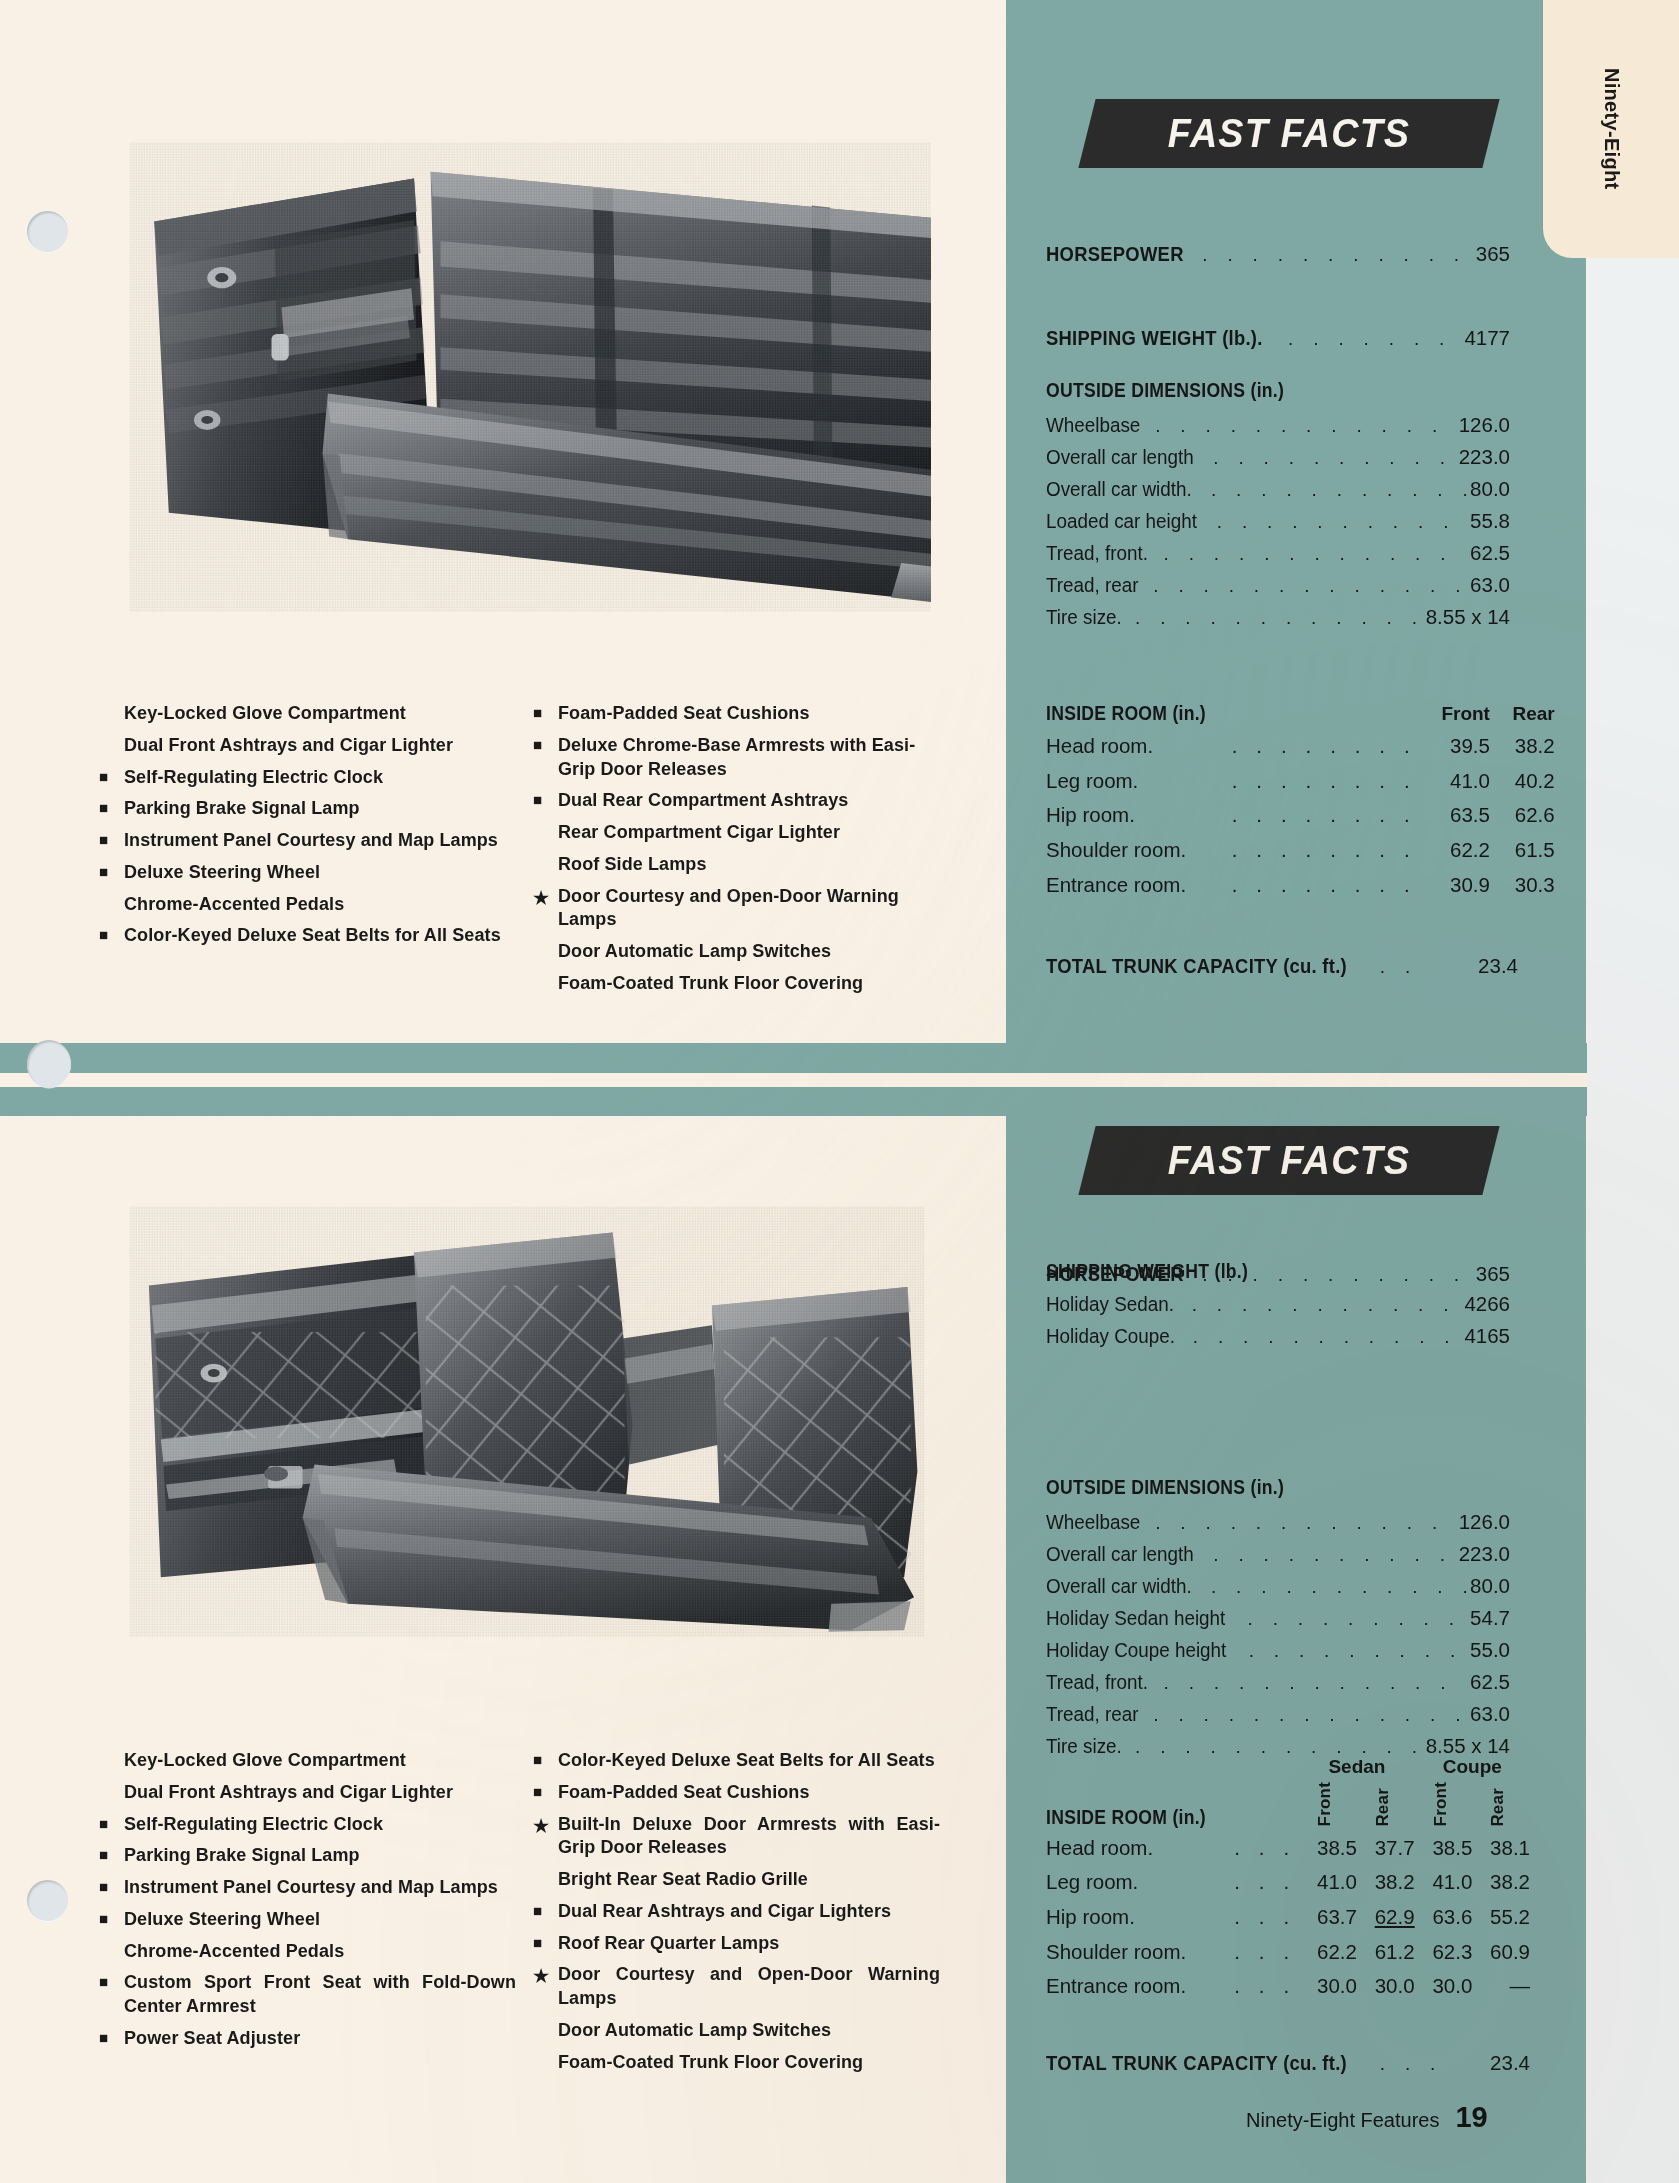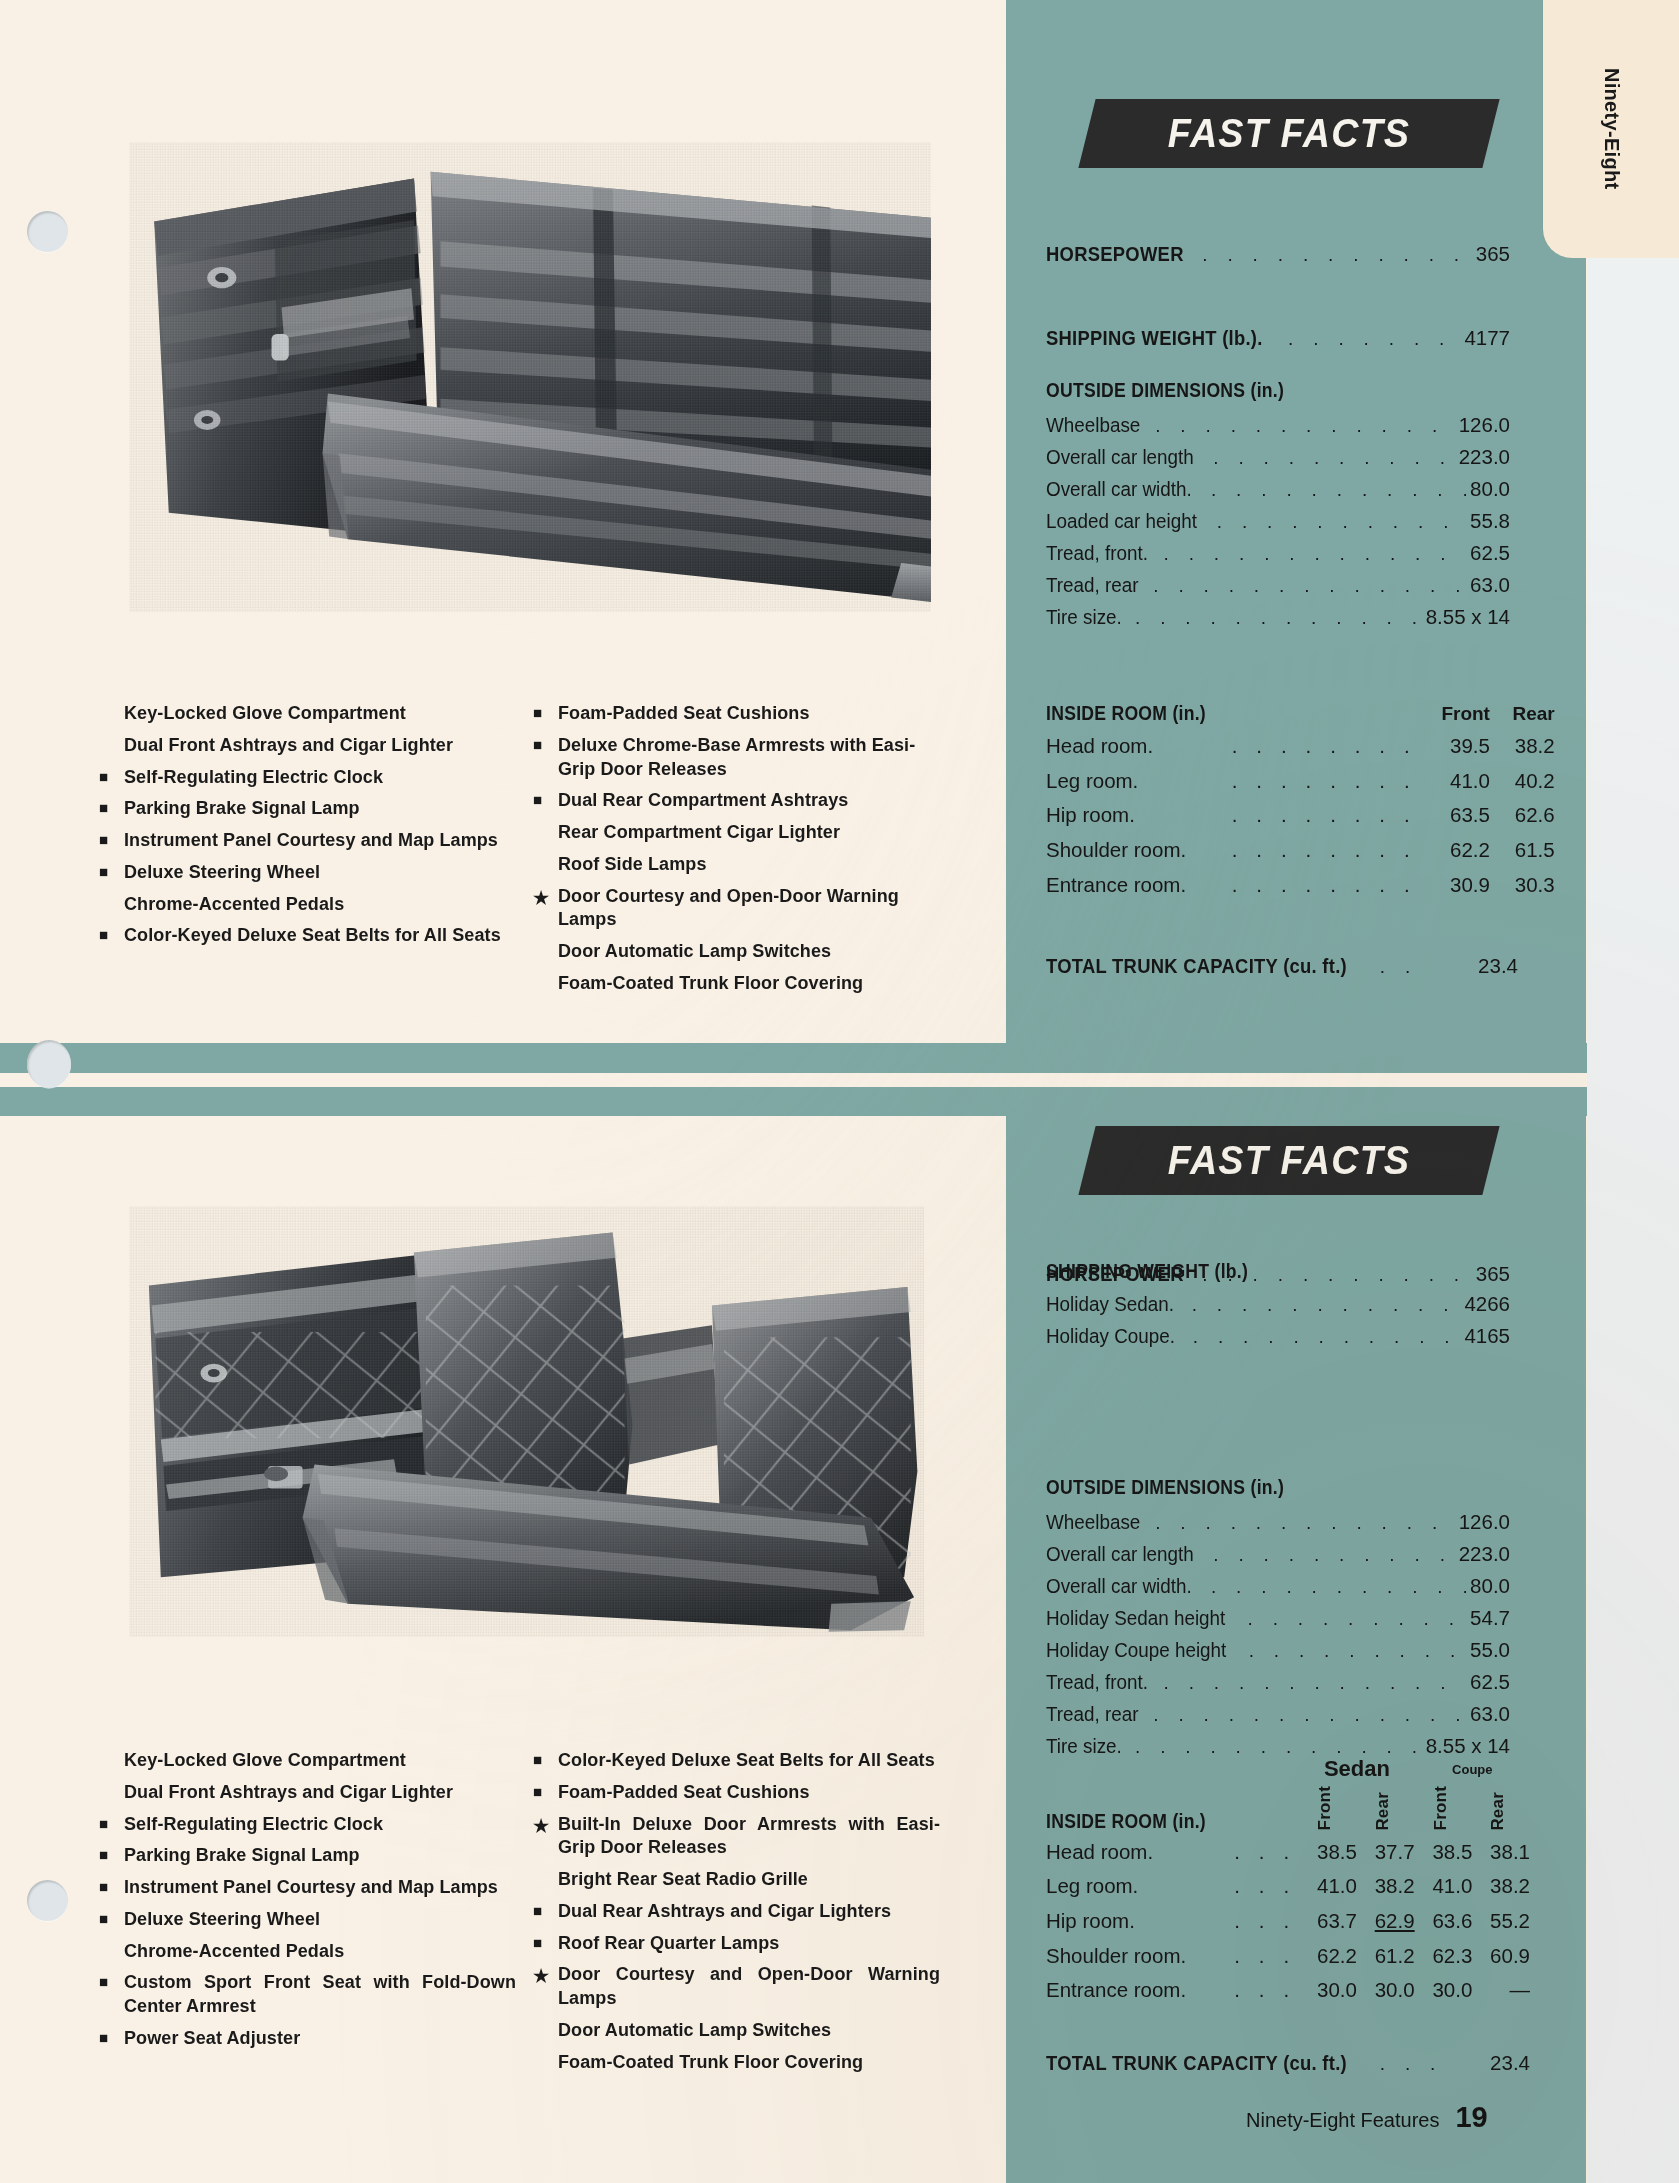--- a/index.html
+++ b/index.html
@@ -487,22 +487,22 @@
           <span class="val">8.55 x 14</span>
         </div>
       </div>
   </div>
 
   <div class="spec" style="left:1046px;top:1756px;width:484px;">
     <table class="ir" style="width:484px;">
       <thead>
         <tr id="ir1grp">
             <th colspan="2"></th>
-            <th colspan="2" style="text-align: center; font-size: 22px; padding-bottom: 4px;">Sedan</th>
-            <th colspan="2" style="text-align: center; font-size: 13px; padding-bottom: 4px;">Coupe</th>
+            <th colspan="2" style="text-align: center; font-size: 19px; padding-bottom: 4px;">Sedan</th>
+            <th colspan="2" style="text-align: center; font-size: 19px; padding-bottom: 4px;">Coupe</th>
           </tr>
         <tr id="ir1head">
             <th class="sec-head" style="text-align: left; vertical-align: bottom; font-size: 20px; padding-bottom: 6.6px;">INSIDE ROOM (in.)</th>
             <th></th>
             <th style="vertical-align: bottom; padding-left: 17px;">
               <div class="vhead">Front</div>
             </th>
             <th style="vertical-align: bottom; padding-left: 17px;">
               <div class="vhead">Rear</div>
             </th>

